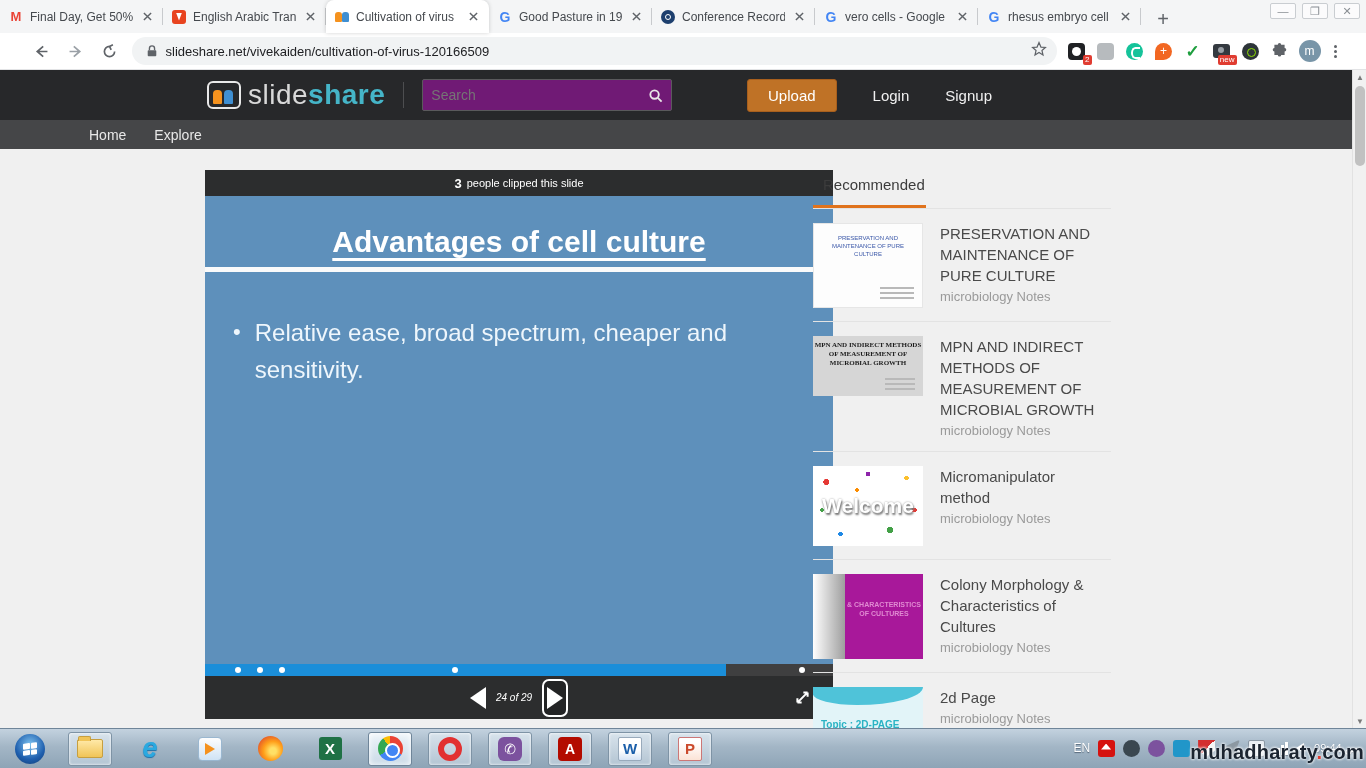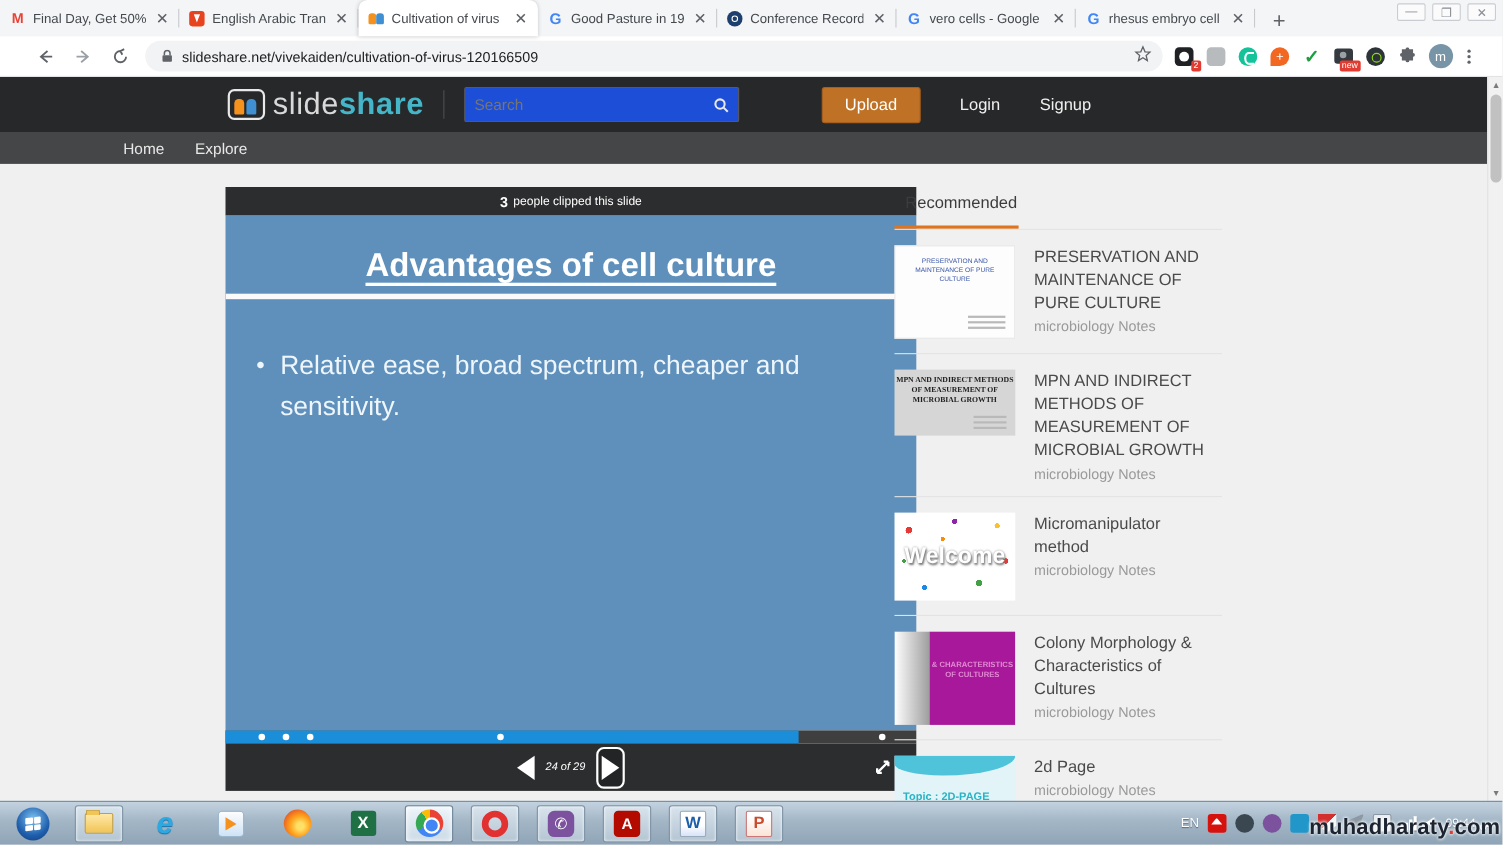--- a/index.html
+++ b/index.html
@@ -60,27 +60,27 @@
   #ssheader { position:absolute; left:0; top:70px; width:1352px; height:50px; background:#27282a; display:flex; align-items:center; }
   #sslogo { display:flex; align-items:center; margin-left:207px; }
   .logo-ic { width:34px; height:28px; border:2px solid #e9e9e9; border-radius:6px; position:relative; margin-right:7px; }
   .logo-ic i { position:absolute; width:9px; height:14px; border-radius:4px 4px 1px 1px; bottom:3px; }
   .logo-ic i.o { left:4px; background:#f5921e; }
   .logo-ic i.b { left:15px; background:#3f8fd2; }
   .logo-word { font-size:28px; letter-spacing:.5px; }
   .logo-word .sl { color:#d9d9d9; }
   .logo-word .sh { color:#45b5c8; font-weight:bold; }
   .hdr-div { width:1px; height:26px; background:#4d4e50; margin:0 18px; }
-  #sssearch { width:250px; height:32px; background:#1d4ed8; border:1px solid #5a5a5c; border-radius:2px; display:flex; align-items:center; padding:0 8px; }
+  #sssearch { width:250px; height:32px; background:#701a75; border:1px solid #5a5a5c; border-radius:2px; display:flex; align-items:center; padding:0 8px; }
   #sssearch input { flex:1; background:transparent; border:none; outline:none; color:#dedede; font-size:14px; font-family:"Liberation Sans",sans-serif; }
   #sssearch svg { width:15px; height:15px; stroke:#e8e8e8; fill:none; stroke-width:2; }
   #hdr-right { position:absolute; right:360px; display:flex; align-items:center; gap:36px; }
   .upload-btn { background:#bf7226; color:#fff; font-size:15px; padding:7px 20px; border-radius:3px; border:1px solid #a85f1d; }
   .hdr-link { color:#f0f0f0; font-size:15px; }
-  #ssnav { position:absolute; left:0; top:120px; width:1352px; height:29px; background:#454648; display:flex; align-items:center; gap:28px; padding-left:112px; }
+  #ssnav { position:absolute; left:0; top:120px; width:1352px; height:29px; background:#454648; display:flex; align-items:center; gap:28px; padding-left:89px; }
   .nav-link { color:#e8e8e8; font-size:14px; }
 
   
   #viewer { position:absolute; left:205px; top:170px; width:628px; }
   #clipbar { height:26px; background:#2c2d2e; color:#fff; display:flex; align-items:center; justify-content:center; gap:5px; }
   #clipbar .cnt { font-size:13px; font-weight:bold; }
   #clipbar .txt { font-size:11px; }
   #slide { height:468px; background:#5e90bb; overflow:hidden; }
   #slide-titleband { height:72px; border-bottom:5px solid #fafafa; display:flex; align-items:flex-end; justify-content:center; padding-bottom:8px; margin-top:4px; }
   #slide-title { color:#fff; font-size:30px; font-weight:bold; text-decoration:underline; text-underline-offset:6px; }

